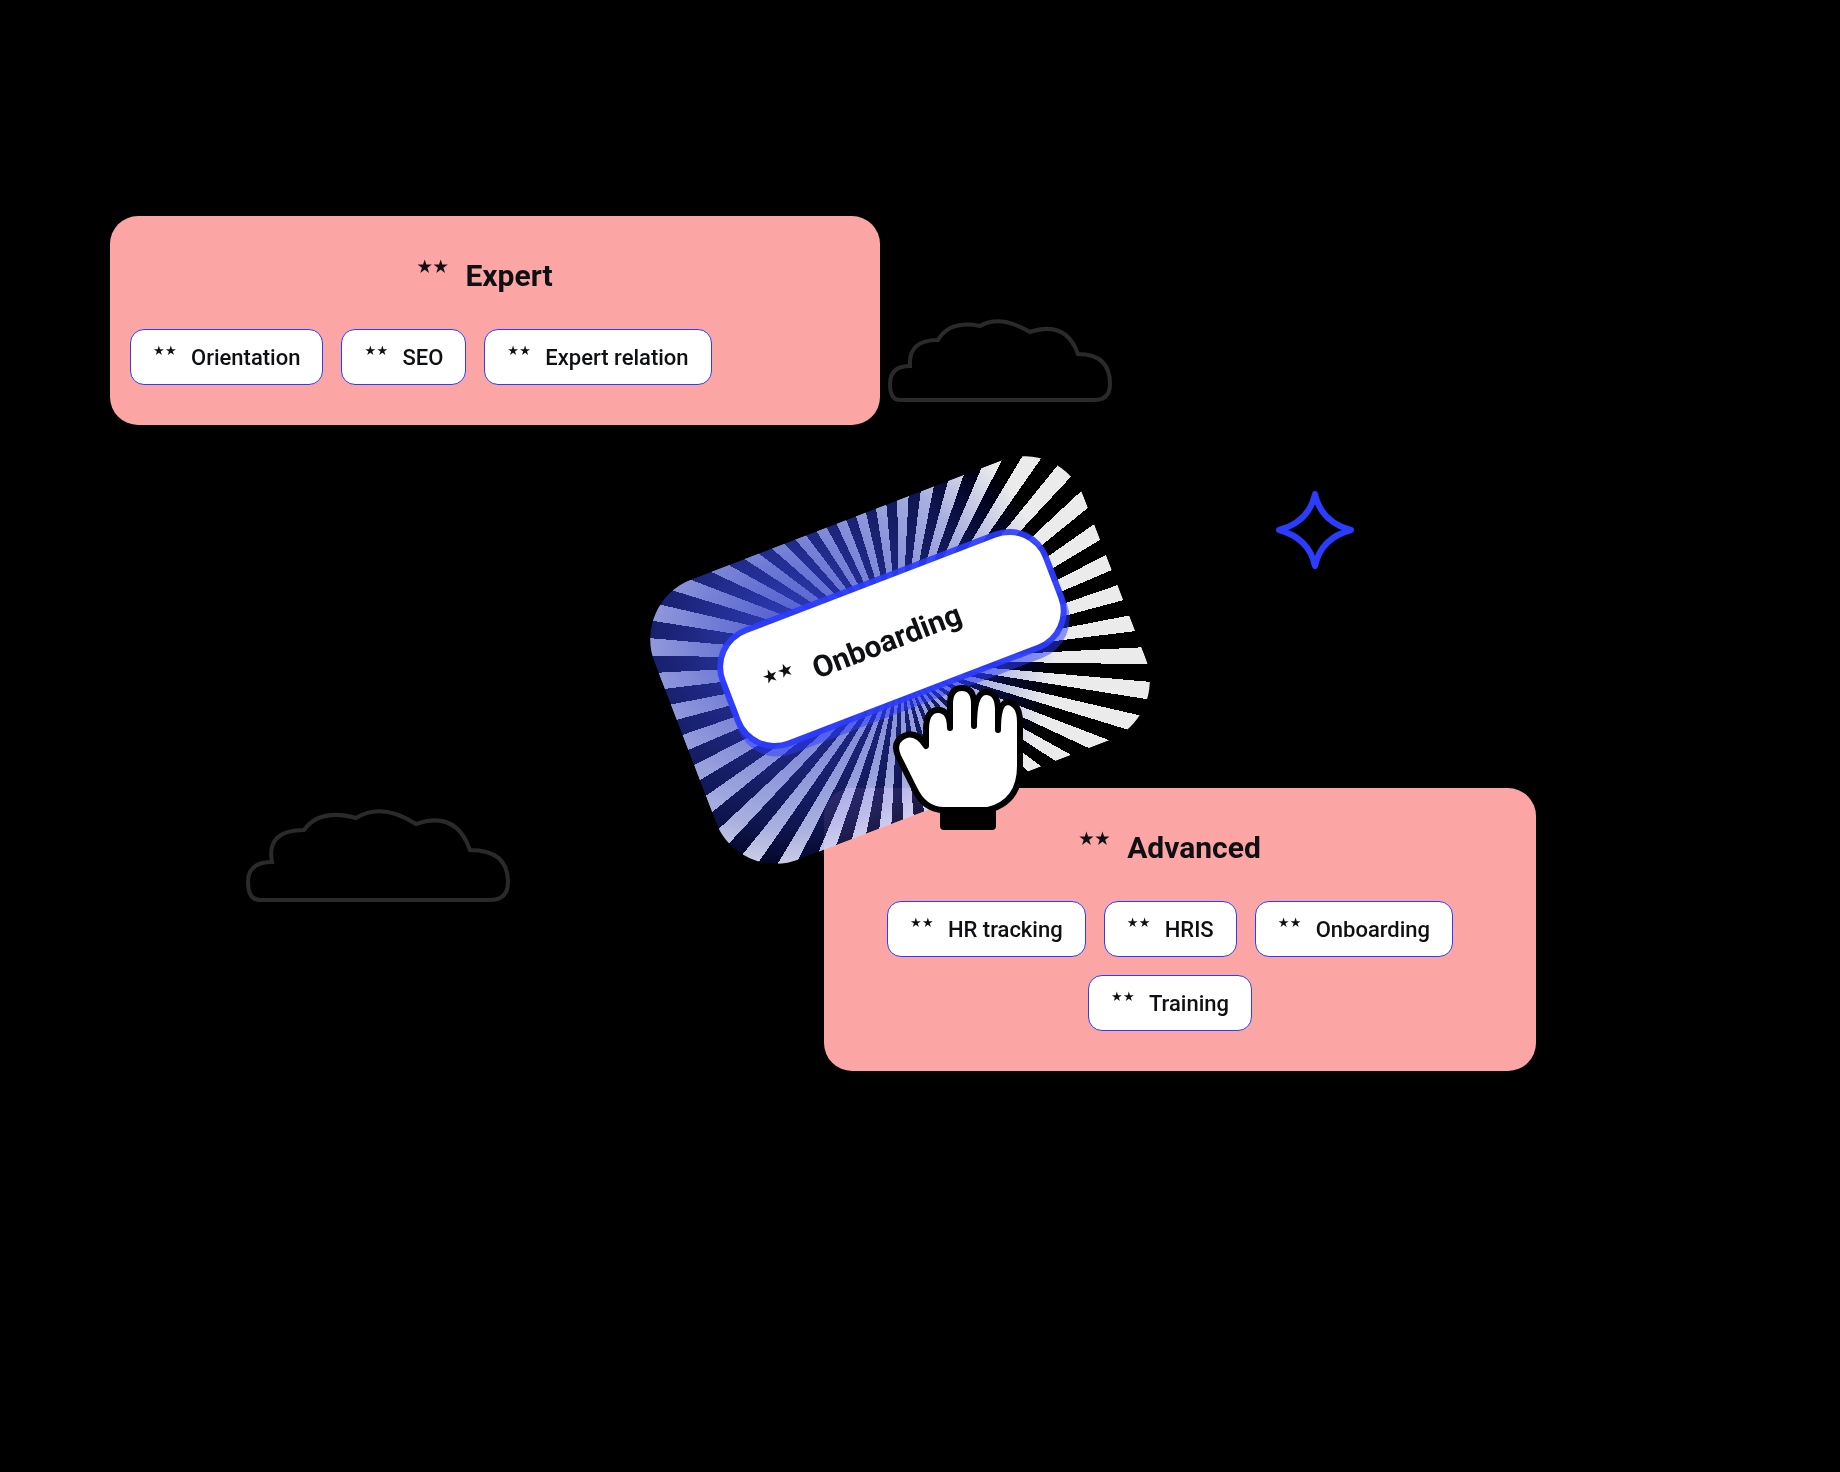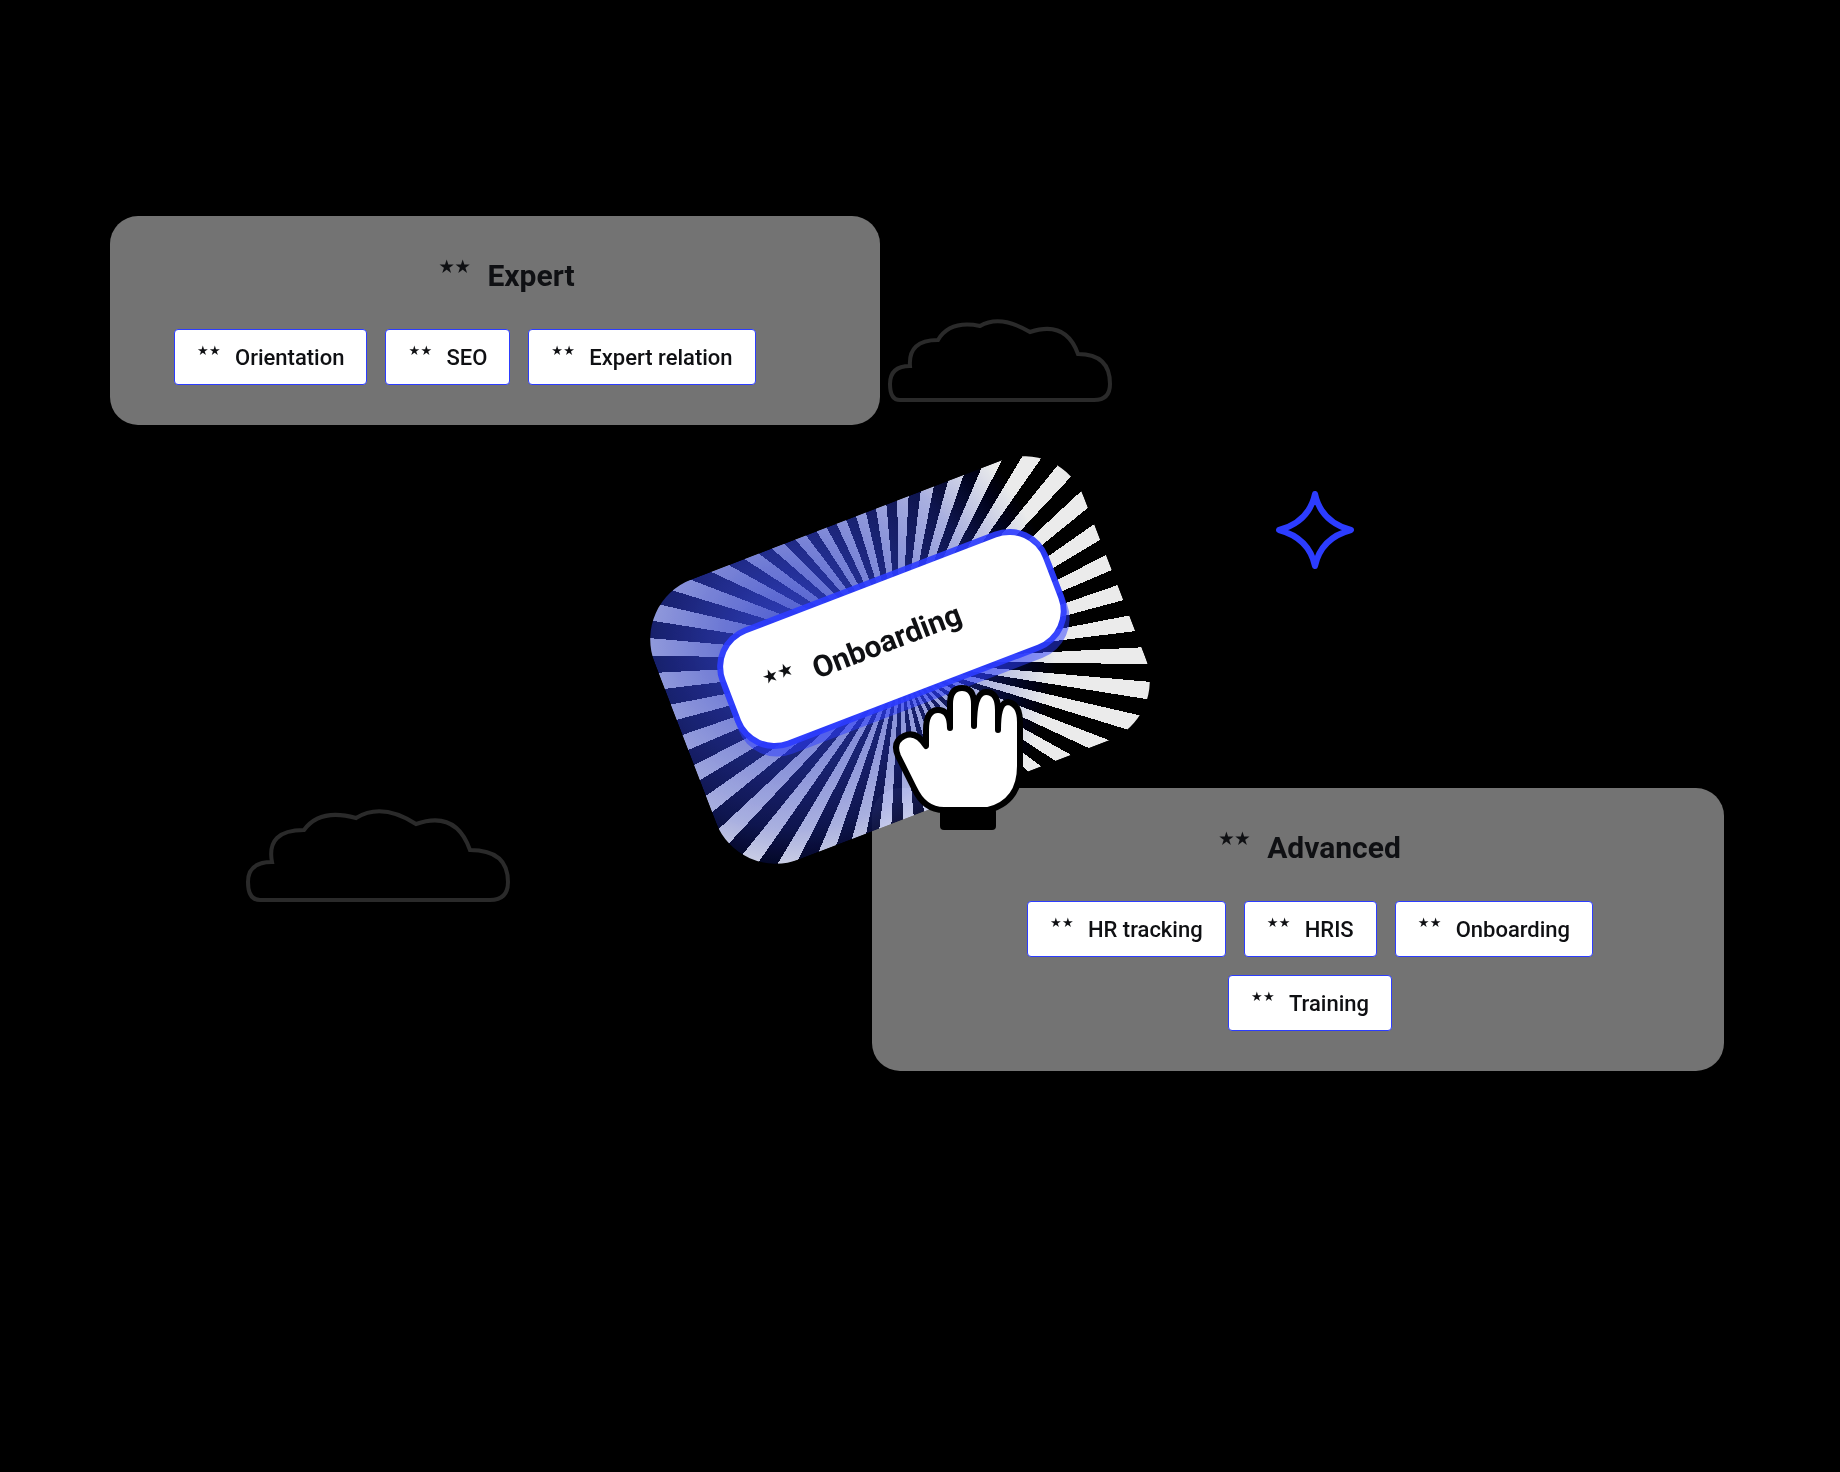--- a/index.html
+++ b/index.html
@@ -2,47 +2,47 @@
 <html><head>
 <meta charset="utf-8">
 <style>
   * { box-sizing: border-box; margin: 0; padding: 0; }
   html, body { width: 1840px; height: 1472px; background: #000; font-family: -apple-system, BlinkMacSystemFont, "Segoe UI", Roboto, Helvetica, Arial, sans-serif; overflow: hidden; }
   .stage { position: relative; width: 1840px; height: 1472px; }
 
   
   .card {
     position: absolute;
-    background: #737373;
+    background: #fca5a5;
     border-radius: 28px;
-    padding: 42px 40px 40px 64px;
+    padding: 42px 40px 40px 20px;
   }
   .card-expert  { left: 110px; top: 216px; width: 770px; }
-  .card-advanced{ left: 872px; top: 788px; width: 852px; }
+  .card-advanced{ left: 824px; top: 788px; width: 712px; }
 
   .card-title {
     display: flex;
     align-items: center;
     justify-content: center;
     gap: 14px;
     font-size: 30px;
     font-weight: 700;
     color: #0f1013;
     margin-bottom: 36px;
   }
 
   .chip-rows { display: flex; flex-wrap: wrap; gap: 18px; justify-content: flex-start; }
   .card-advanced .chip-rows { justify-content: center; }
 
   .chip {
     display: inline-flex;
     align-items: center;
     gap: 12px;
     border: 1.6px solid #2c3cff;
-    border-radius: 4px;
+    border-radius: 14px;
     padding: 14px 22px;
     font-size: 22px;
     font-weight: 500;
     color: #0f1013;
     background: #fff;
   }
 
   
   .stars {
     position: relative;

